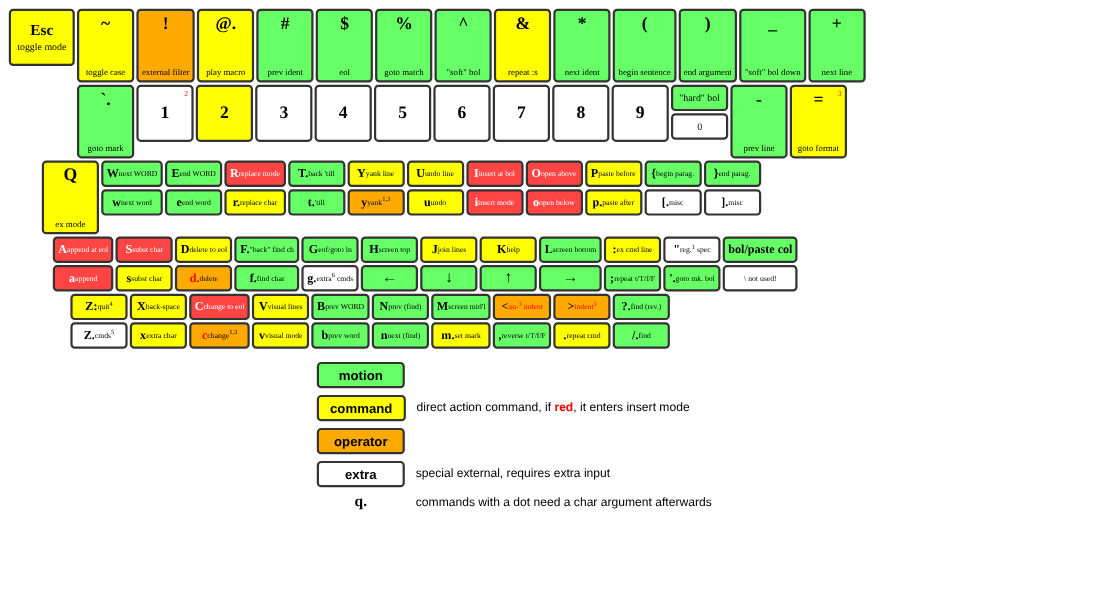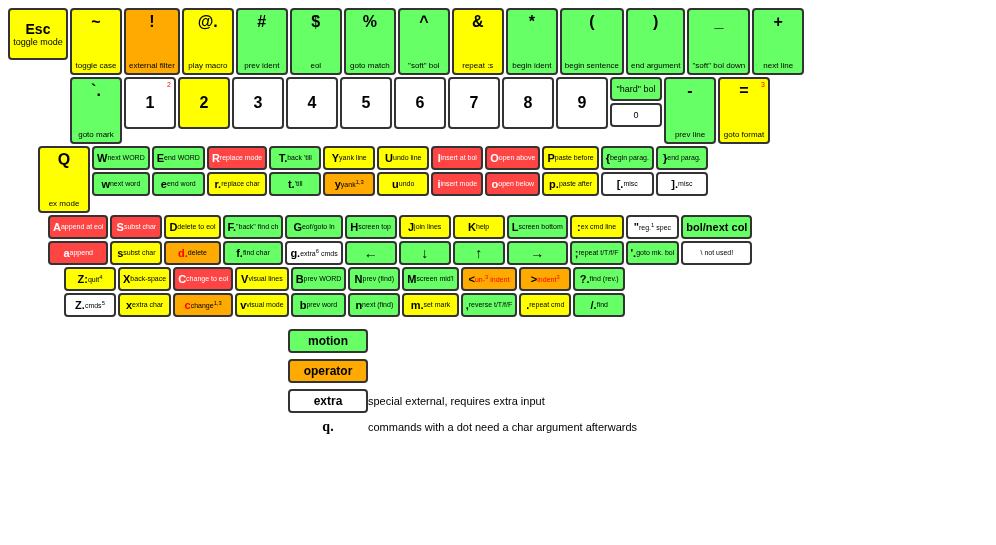--- a/index.html
+++ b/index.html
@@ -19,20 +19,21 @@
     .key-grid {
       display: flex;
       flex-direction: column;
       gap: 2px;
     }
 
     .key-row {
       display: flex;
       gap: 2px;
       align-items: flex-start;
+      font-family: Liberation Serif, serif;
     }
 
     .key {
       border: 2px solid #333;
       border-radius: 4px;
       min-width: 52px;
       min-height: 52px;
       padding: 2px 3px;
       font-size: 10px;
       position: relative;
@@ -90,20 +91,21 @@
       margin-top: 12px;
       display: flex;
       flex-direction: column;
       gap: 6px;
       margin-left: 280px;
     }
 
     .legend-row {
       display: flex;
       align-items: center;
+      gap: 10px;
     }
 
     .legend-box {
       border: 2px solid #333;
       border-radius: 4px;
       padding: 3px 10px;
       font-size: 12px;
       font-weight: bold;
       min-width: 80px;
       text-align: center;
@@ -185,21 +187,21 @@
         <span class="key-sub">"soft" bol</span>
       </div>
 
       <div class="key key-command">
         <span class="key-main">&amp;</span>
         <span class="key-sub">repeat :s</span>
       </div>
 
       <div class="key key-motion">
         <span class="key-main">*</span>
-        <span class="key-sub">begin ident</span>
+        <span class="key-sub">next ident</span>
       </div>
 
       <div class="key key-motion">
         <span class="key-main">(</span>
         <span class="key-sub">begin sentence</span>
       </div>
 
       <div class="key key-motion">
         <span class="key-main">)</span>
         <span class="key-sub">end argument</span>
@@ -525,21 +527,21 @@
           <span style="font-size:7px;">reg.<sup>1</sup> spec</span>
         </div>
         <div class="half-key key-motion">
           <span style="font-weight:bold;font-size:11px;">'.</span>
           <span style="font-size:7px;">goto mk. bol</span>
         </div>
       </div>
 
       <div class="key-wrap">
         <div class="half-key key-motion">
-          <span style="font-weight:bold;font-size:11px;">bol/next col</span>
+          <span style="font-weight:bold;font-size:11px;">bol/paste col</span>
         </div>
         <div class="half-key key-extra">
           <span style="font-size:7px;">\ not used!</span>
         </div>
       </div>
     </div>
 
     <div class="key-row" style="margin-left:56px;">
 
       <div class="key-wrap">
@@ -653,20 +655,24 @@
       </div>
     </div>
 
   </div>
 
   <div class="legend">
     <div class="legend-row">
       <div class="legend-box motion">motion</div>
     </div>
     <div class="legend-row">
+      <div class="legend-box command">command</div>
+      <span class="legend-text">direct action command, if <span style="color:red;font-weight:bold;">red</span>, it enters insert mode</span>
+    </div>
+    <div class="legend-row">
       <div class="legend-box operator">operator</div>
     </div>
     <div class="legend-row">
       <div class="legend-box extra">extra</div>
       <span class="legend-text">special external, requires extra input</span>
     </div>
     <div class="legend-row">
       <div style="min-width:80px;text-align:center;font-size:14px;font-weight:bold;font-family:serif;">q.</div>
       <span class="legend-text">commands with a dot need a char argument afterwards</span>
     </div>

